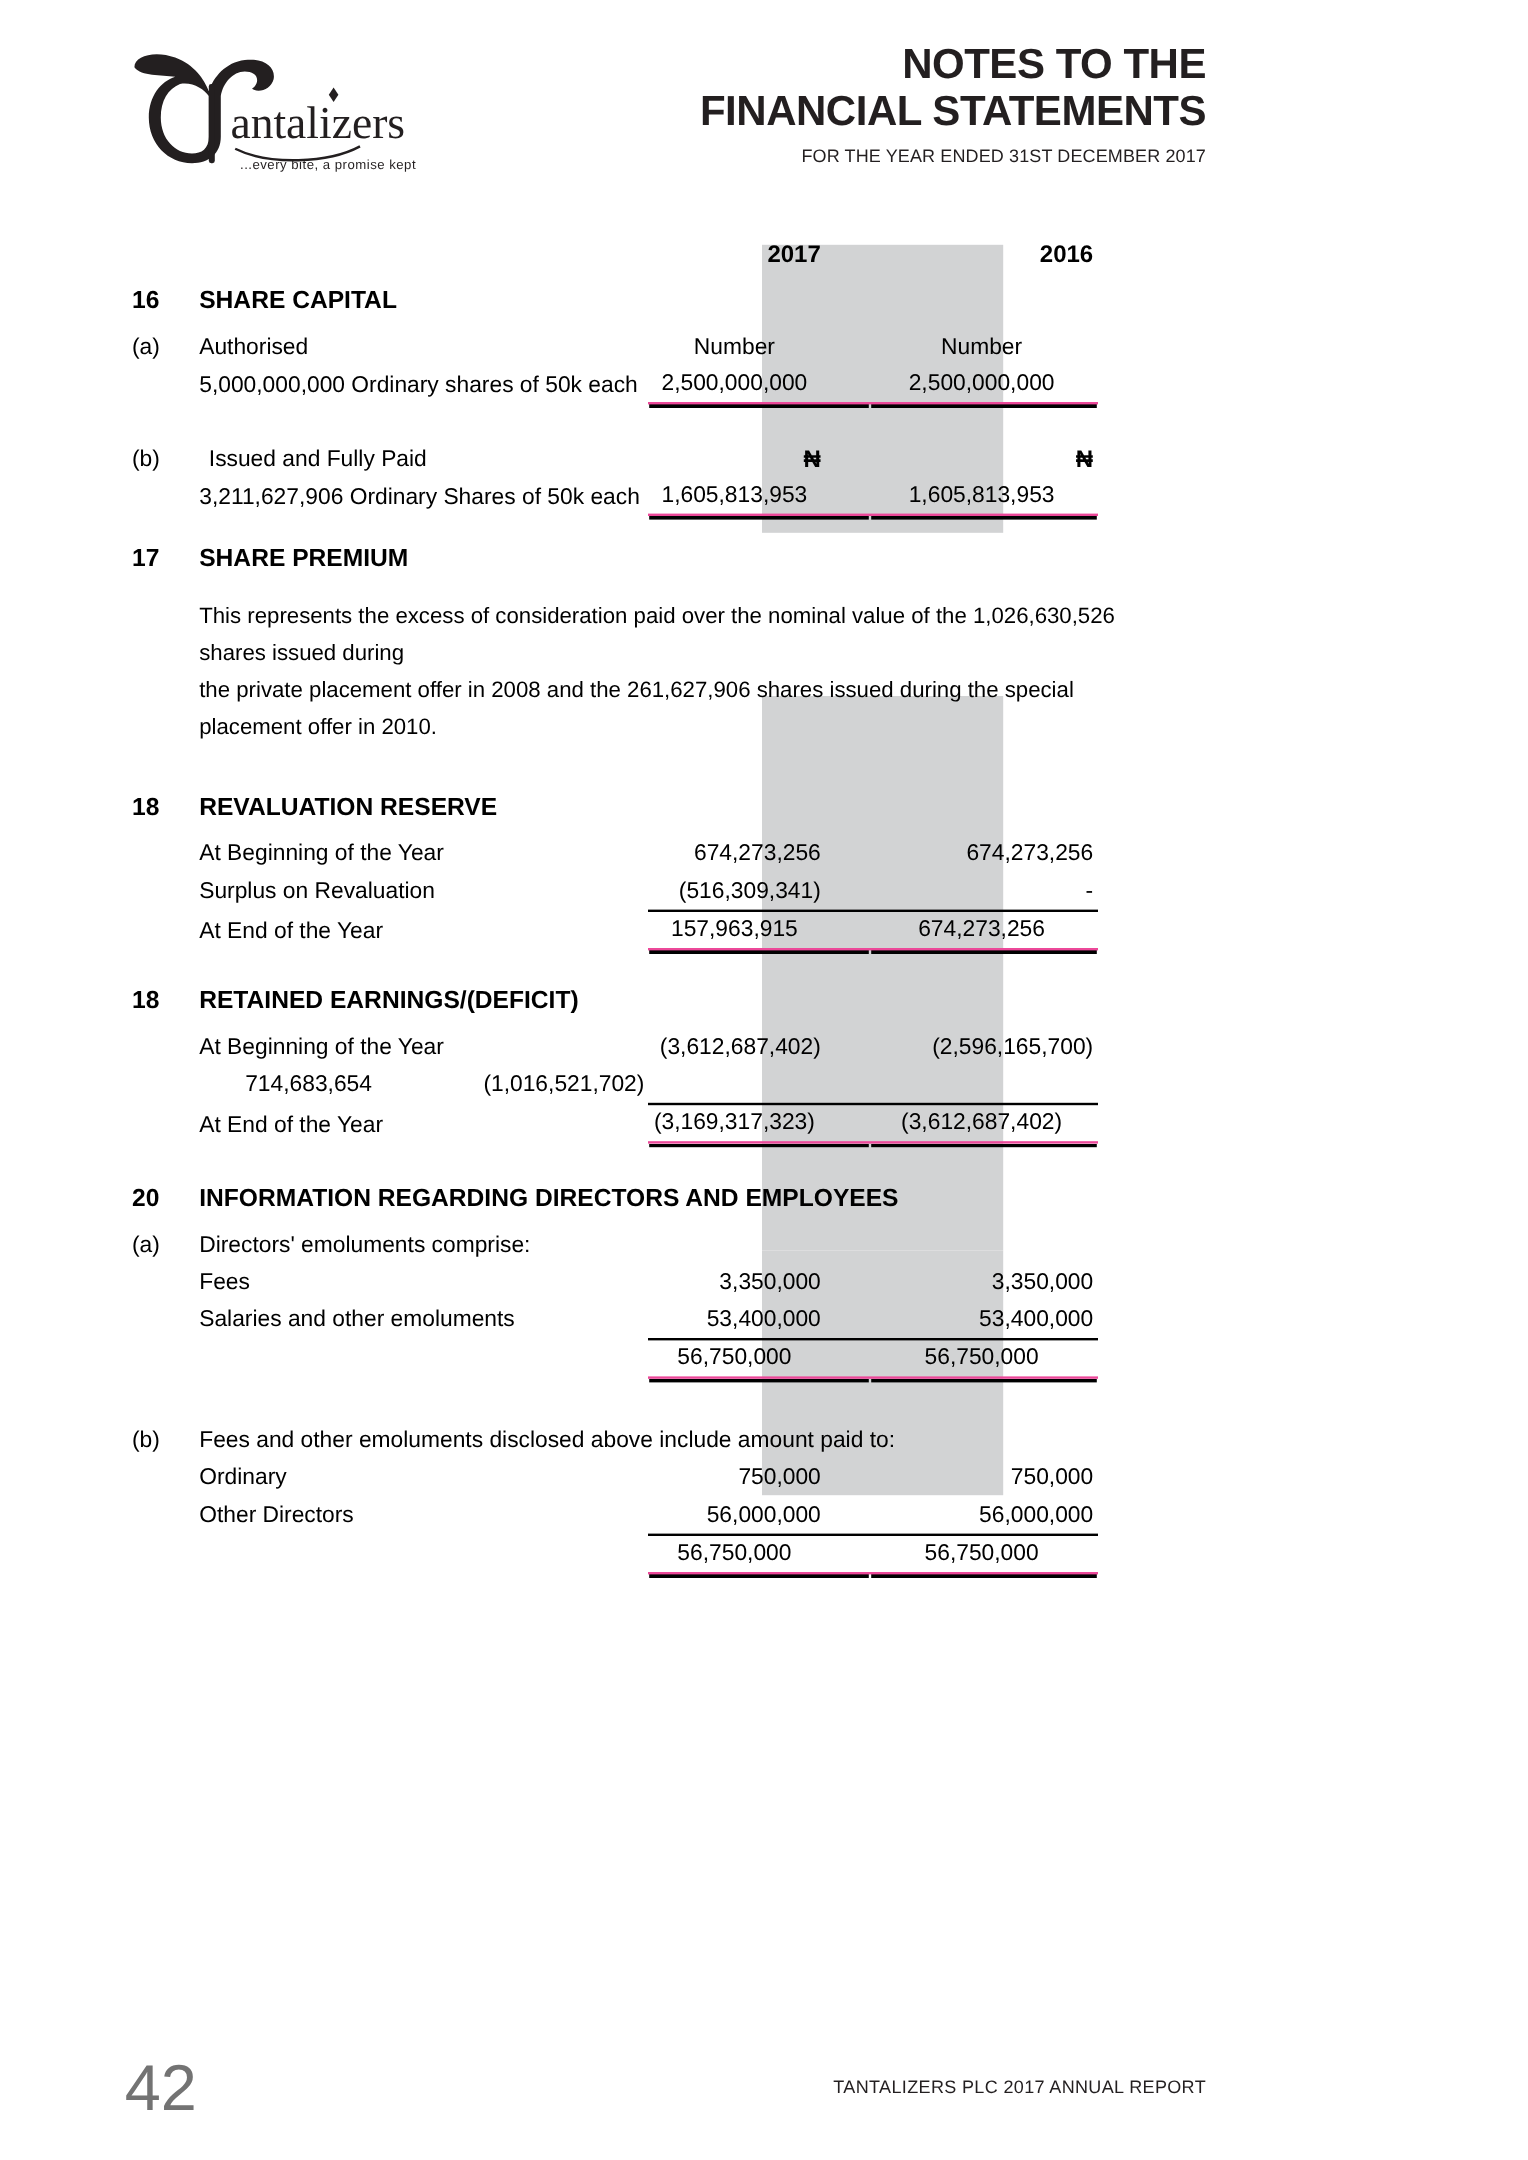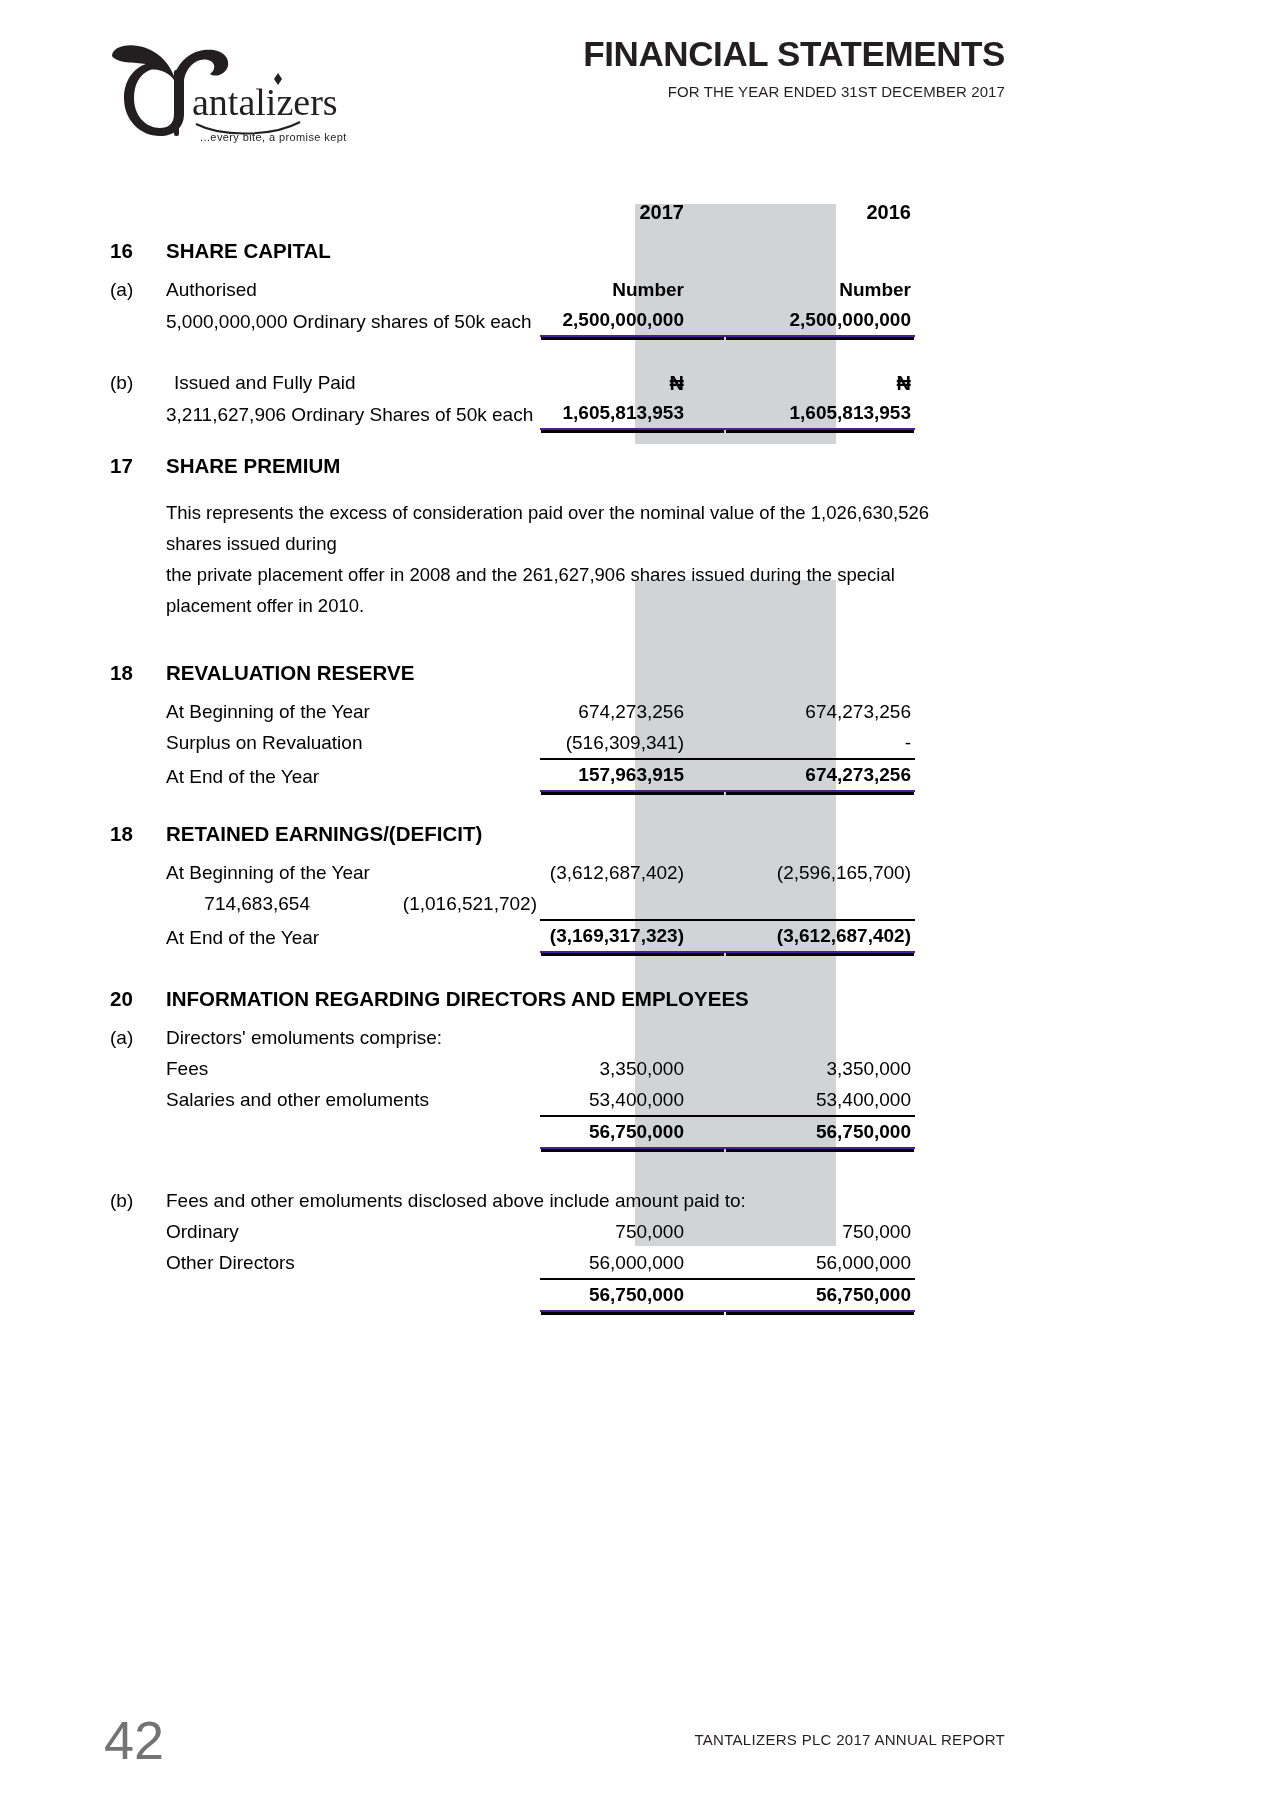--- a/index.html
+++ b/index.html
@@ -97,31 +97,31 @@
   .c-val {
     width: 185px;
     flex: none;
     text-align: right;
     font-size: 19px;
     line-height: 30px;
     padding-right: 41px;
   }
   .c-val.col2 { width: 190px; padding-right: 4px; }
 
-  .bold { font-weight: bold; }
+  .bold { font-weight: normal; text-align: center; }
   .heading .c-num,
   .heading .c-label { font-weight: bold; font-size: 20.5px; }
 
   .hdr-year { font-weight: bold; font-size: 20px; }
   .naira { font-weight: bold; font-size: 20px; }
   .c-val { position: relative; }
 
   .ln-above .c-val { border-top: 2px solid #000; }
   .ln-below-double .c-val {
-    border-bottom: 2px solid #4c1d95;
+    border-bottom: 2px solid #ec4899;
     box-shadow: 0 4px 0 -1px #000;
   }
 
   .spacer-8  { height: 8px; }
   .spacer-16 { height: 16px; }
   .spacer-20 { height: 20px; }
   .spacer-26 { height: 26px; }
   .spacer-30 { height: 30px; }
   .spacer-36 { height: 36px; }
 
@@ -182,20 +182,21 @@
           <path d="M174 33 l4 6 l-4 6 l-4 -6 z"></path>
 
           <path d="M92 84 C120 98, 170 96, 196 82" fill="none" stroke="#231f20" stroke-width="2"></path>
 
           <text x="96" y="101" font-family="'Liberation Sans', sans-serif" font-size="11" letter-spacing="0.4">...every bite, a promise kept</text>
         </g>
       </svg>
     </div>
 
     <div class="title-block">
+      <div class="title-line1">NOTES TO THE</div>
       <div class="title-line2">FINANCIAL STATEMENTS</div>
       <div class="title-sub">FOR THE YEAR ENDED 31ST DECEMBER 2017</div>
     </div>
   </div>
 
   <div class="sheet">
 
     <div class="grayband" style="top:8px; height:240px;"></div>
     <div class="grayband" style="top:384px; height:462px;"></div>
     <div class="grayband" style="top:846px; height:204px;"></div>

